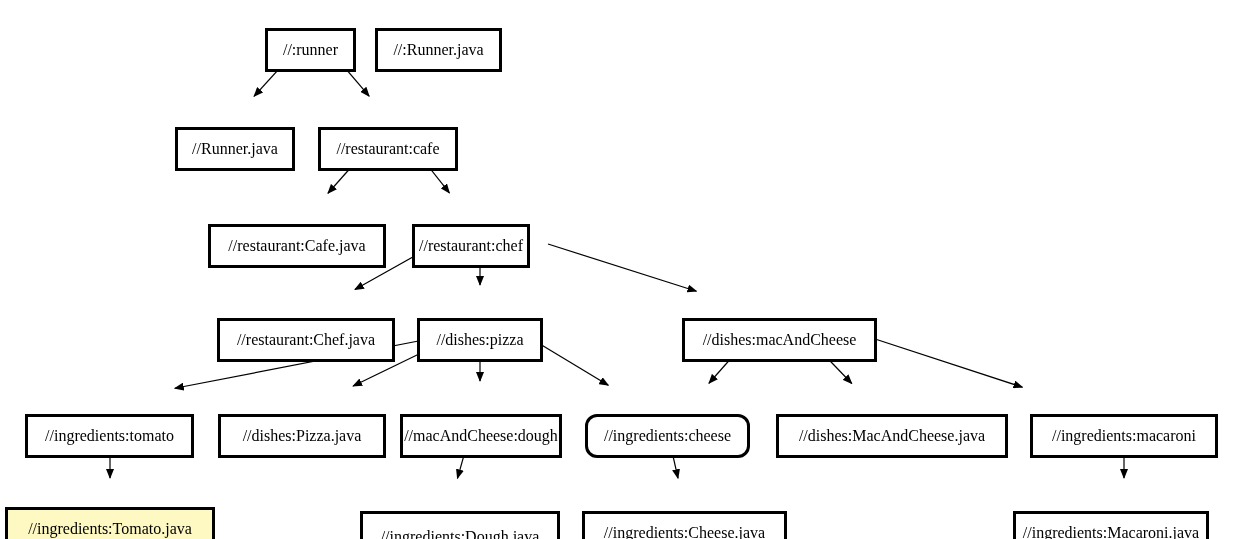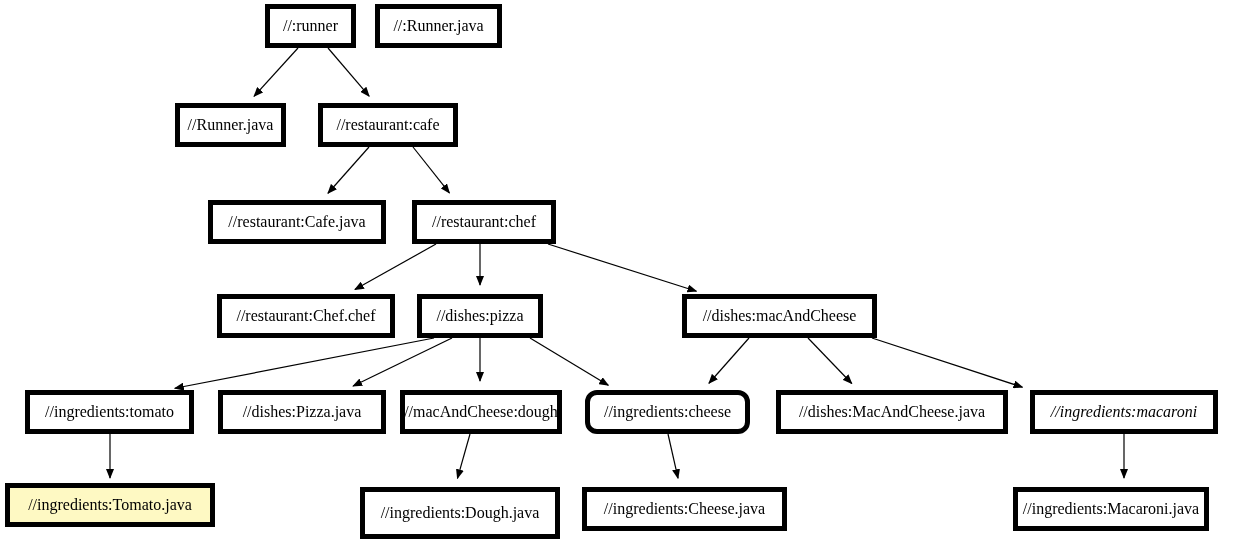--- a/index.html
+++ b/index.html
@@ -22,26 +22,27 @@
     position: absolute;
     left: 0;
     top: 0;
     width: 1242px;
     height: 539px;
     pointer-events: none;
   }
   .graph-node {
     position: absolute;
     box-sizing: border-box;
-    border: 5px solid #14b8a6;
+    border: 3px solid #14b8a6;
     background: #ffffff;
     display: flex;
     align-items: center;
     justify-content: center;
     white-space: nowrap;
+    margin-top: 24px;
   }
   .graph-node .node-label {
     font-family: "Liberation Serif", "DejaVu Serif", serif;
     font-size: 16px;
     line-height: 1;
     color: #000000;
     letter-spacing: 0px;
   }
 </style>
 </head>
@@ -77,34 +78,34 @@
       </g>
   </svg>
 
   <div id="node-group">
       <div class="graph-node" style="left: 265px; top: 4px; width: 91px; height: 44px; border-color: rgb(0, 0, 0); background: rgb(255, 255, 255);">
         <span class="node-label">//:runner</span>
       </div>
       <div class="graph-node" style="left: 375px; top: 4px; width: 127px; height: 44px; border-color: rgb(0, 0, 0); background: rgb(255, 255, 255);">
         <span class="node-label">//:Runner.java</span>
       </div>
-      <div class="graph-node" style="left: 175px; top: 103px; width: 111px; height: 44px; border-color: rgb(0, 0, 0); background: rgb(255, 255, 255);">
+      <div class="graph-node" style="left: 175px; top: 103px; width: 120px; height: 44px; border-color: rgb(0, 0, 0); background: rgb(255, 255, 255);">
         <span class="node-label">//Runner.java</span>
       </div>
       <div class="graph-node" style="left: 318px; top: 103px; width: 140px; height: 44px; border-color: rgb(0, 0, 0); background: rgb(255, 255, 255);">
         <span class="node-label">//restaurant:cafe</span>
       </div>
       <div class="graph-node" style="left: 208px; top: 200px; width: 178px; height: 44px; border-color: rgb(0, 0, 0); background: rgb(255, 255, 255);">
         <span class="node-label">//restaurant:Cafe.java</span>
       </div>
-      <div class="graph-node" style="left: 412px; top: 200px; width: 144px; height: 44px; border-color: rgb(0, 0, 0); background: rgb(255, 255, 255);">
+      <div class="graph-node" style="left: 412px; top: 200px; width: 118px; height: 44px; border-color: rgb(0, 0, 0); background: rgb(255, 255, 255);">
         <span class="node-label">//restaurant:chef</span>
       </div>
       <div class="graph-node" style="left: 217px; top: 294px; width: 178px; height: 44px; border-color: rgb(0, 0, 0); background: rgb(255, 255, 255);">
-        <span class="node-label">//restaurant:Chef.chef</span>
+        <span class="node-label">//restaurant:Chef.java</span>
       </div>
       <div class="graph-node" style="left: 417px; top: 294px; width: 126px; height: 44px; border-color: rgb(0, 0, 0); background: rgb(255, 255, 255);">
         <span class="node-label">//dishes:pizza</span>
       </div>
       <div class="graph-node" style="left: 682px; top: 294px; width: 195px; height: 44px; border-color: rgb(0, 0, 0); background: rgb(255, 255, 255);">
         <span class="node-label">//dishes:macAndCheese</span>
       </div>
       <div class="graph-node" style="left: 25px; top: 390px; width: 169px; height: 44px; border-color: rgb(0, 0, 0); background: rgb(255, 255, 255);">
         <span class="node-label">//ingredients:tomato</span>
       </div>
@@ -113,21 +114,21 @@
       </div>
       <div class="graph-node" style="left: 400px; top: 390px; width: 162px; height: 44px; border-color: rgb(0, 0, 0); background: rgb(255, 255, 255);">
         <span class="node-label">//macAndCheese:dough</span>
       </div>
       <div class="graph-node" style="left: 585px; top: 390px; width: 165px; height: 44px; border-color: rgb(0, 0, 0); background: rgb(255, 255, 255); border-radius: 12px;">
         <span class="node-label">//ingredients:cheese</span>
       </div>
       <div class="graph-node" style="left: 776px; top: 390px; width: 232px; height: 44px; border-color: rgb(0, 0, 0); background: rgb(255, 255, 255);">
         <span class="node-label">//dishes:MacAndCheese.java</span>
       </div>
-      <div class="graph-node" style="left: 1030px; top: 390px; width: 188px; height: 44px; border-color: rgb(0, 0, 0); background: rgb(255, 255, 255); font-style: italic;">
+      <div class="graph-node" style="left: 1030px; top: 390px; width: 188px; height: 44px; border-color: rgb(0, 0, 0); background: rgb(255, 255, 255);">
         <span class="node-label">//ingredients:macaroni</span>
       </div>
       <div class="graph-node" style="left: 5px; top: 483px; width: 210px; height: 44px; border-color: rgb(0, 0, 0); background: #fef9c3;">
         <span class="node-label">//ingredients:Tomato.java</span>
       </div>
       <div class="graph-node" style="left: 360px; top: 487px; width: 200px; height: 52px; border-color: rgb(0, 0, 0); background: rgb(255, 255, 255);">
         <span class="node-label">//ingredients:Dough.java</span>
       </div>
       <div class="graph-node" style="left: 582px; top: 487px; width: 205px; height: 44px; border-color: rgb(0, 0, 0); background: rgb(255, 255, 255);">
         <span class="node-label">//ingredients:Cheese.java</span>

